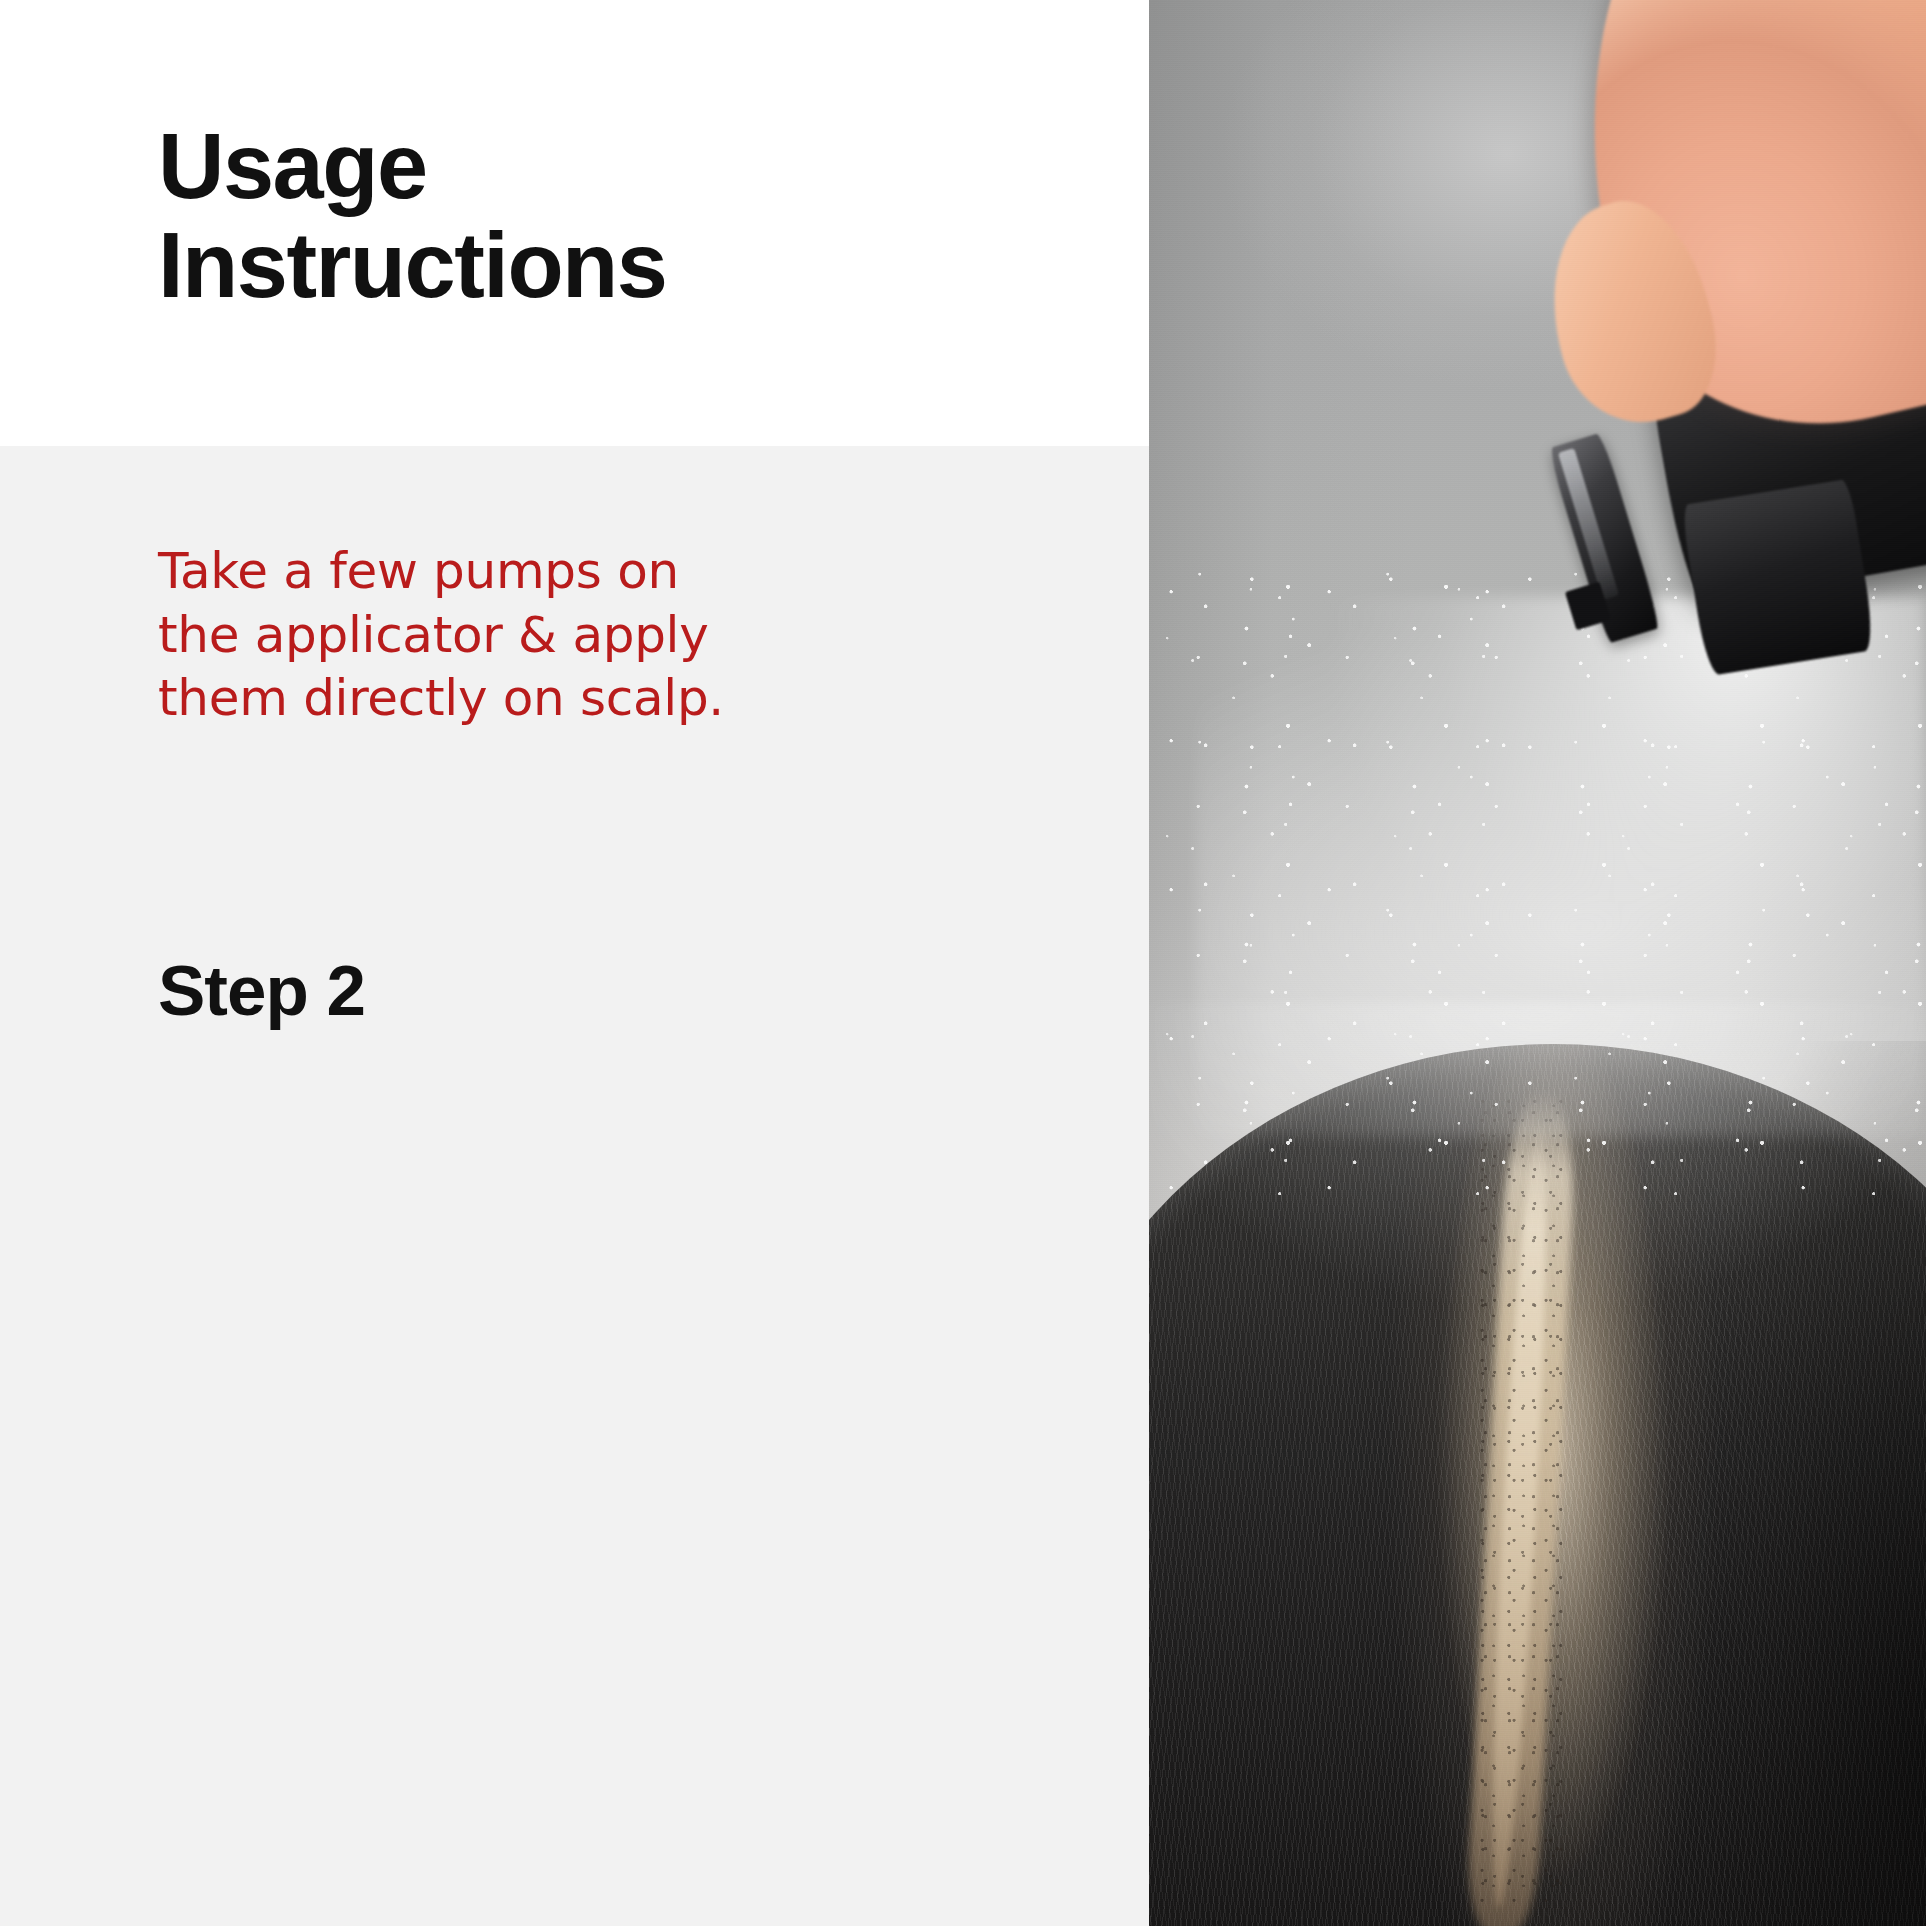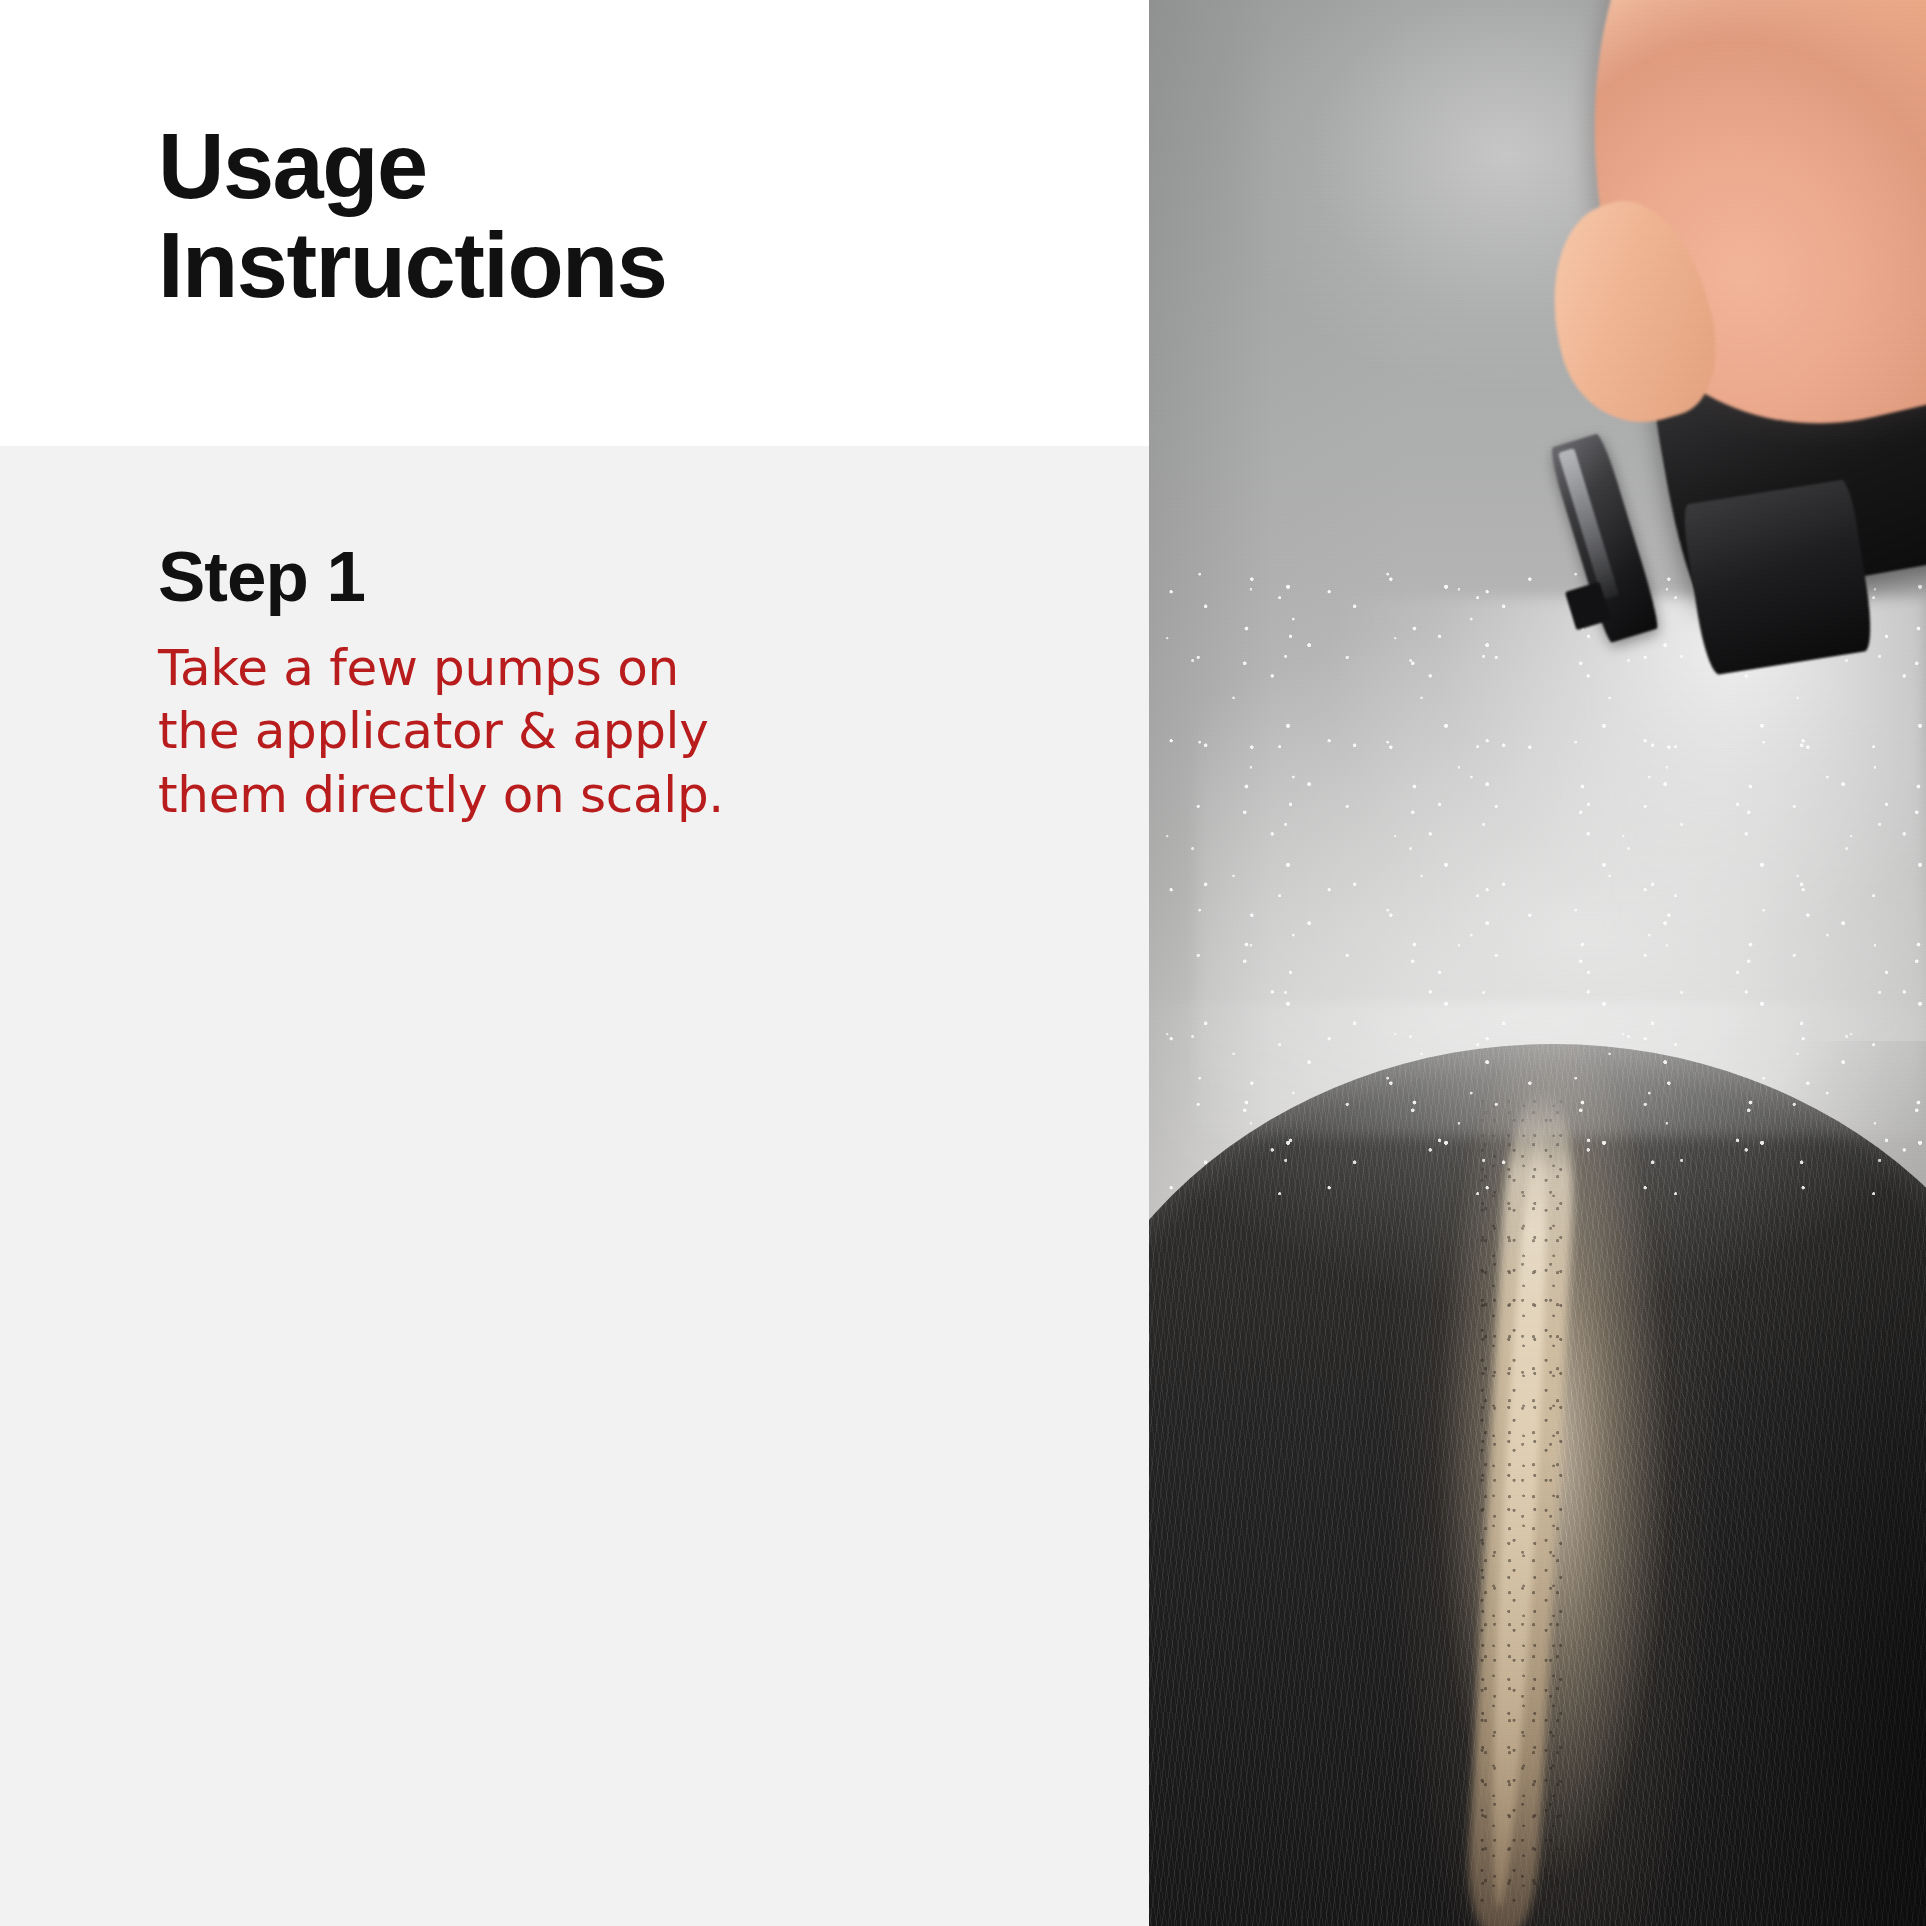--- a/index.html
+++ b/index.html
@@ -416,27 +416,27 @@
   <div class="left-col">
 
     <div class="header-band">
       <h1 class="page-title">Usage
 Instructions</h1>
     </div>
 
     <div class="steps">
 
       <div class="step-block step-1">
-        <h2 class="step-heading">Step 1</h2>
         <p class="step-body">Take a few pumps on
 the applicator &amp; apply
 them directly on scalp.</p>
       </div>
 
       <div class="step-block step-2">
+        <h2 class="step-heading">Step 2</h2>
       </div>
 
     </div>
   </div>
 
   <div class="photo-panel">
     <div class="photo-inner">
       <div class="bg-base"></div>
       <div class="bg-vignette"></div>
 

